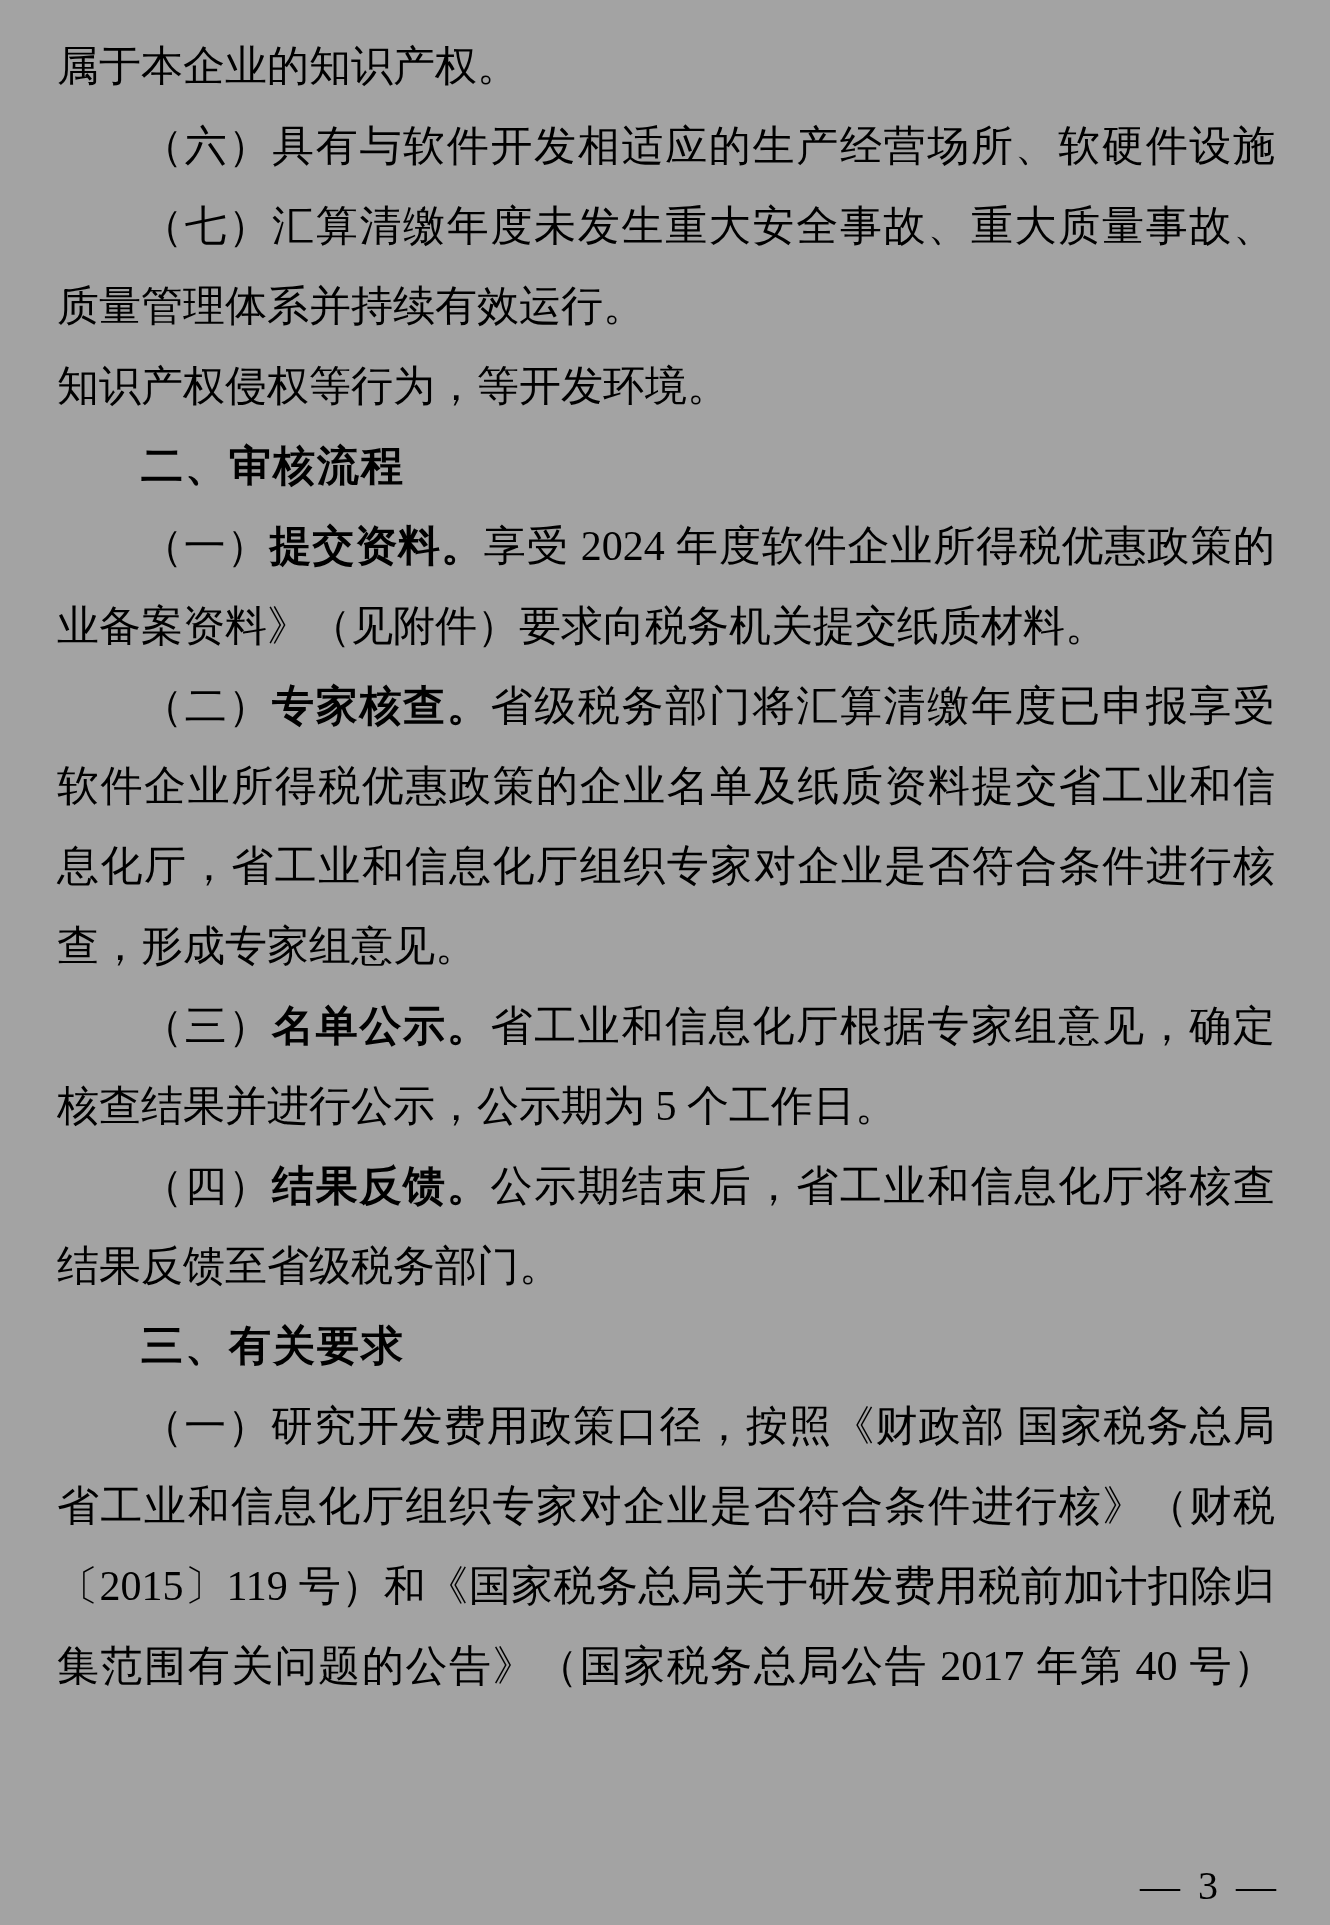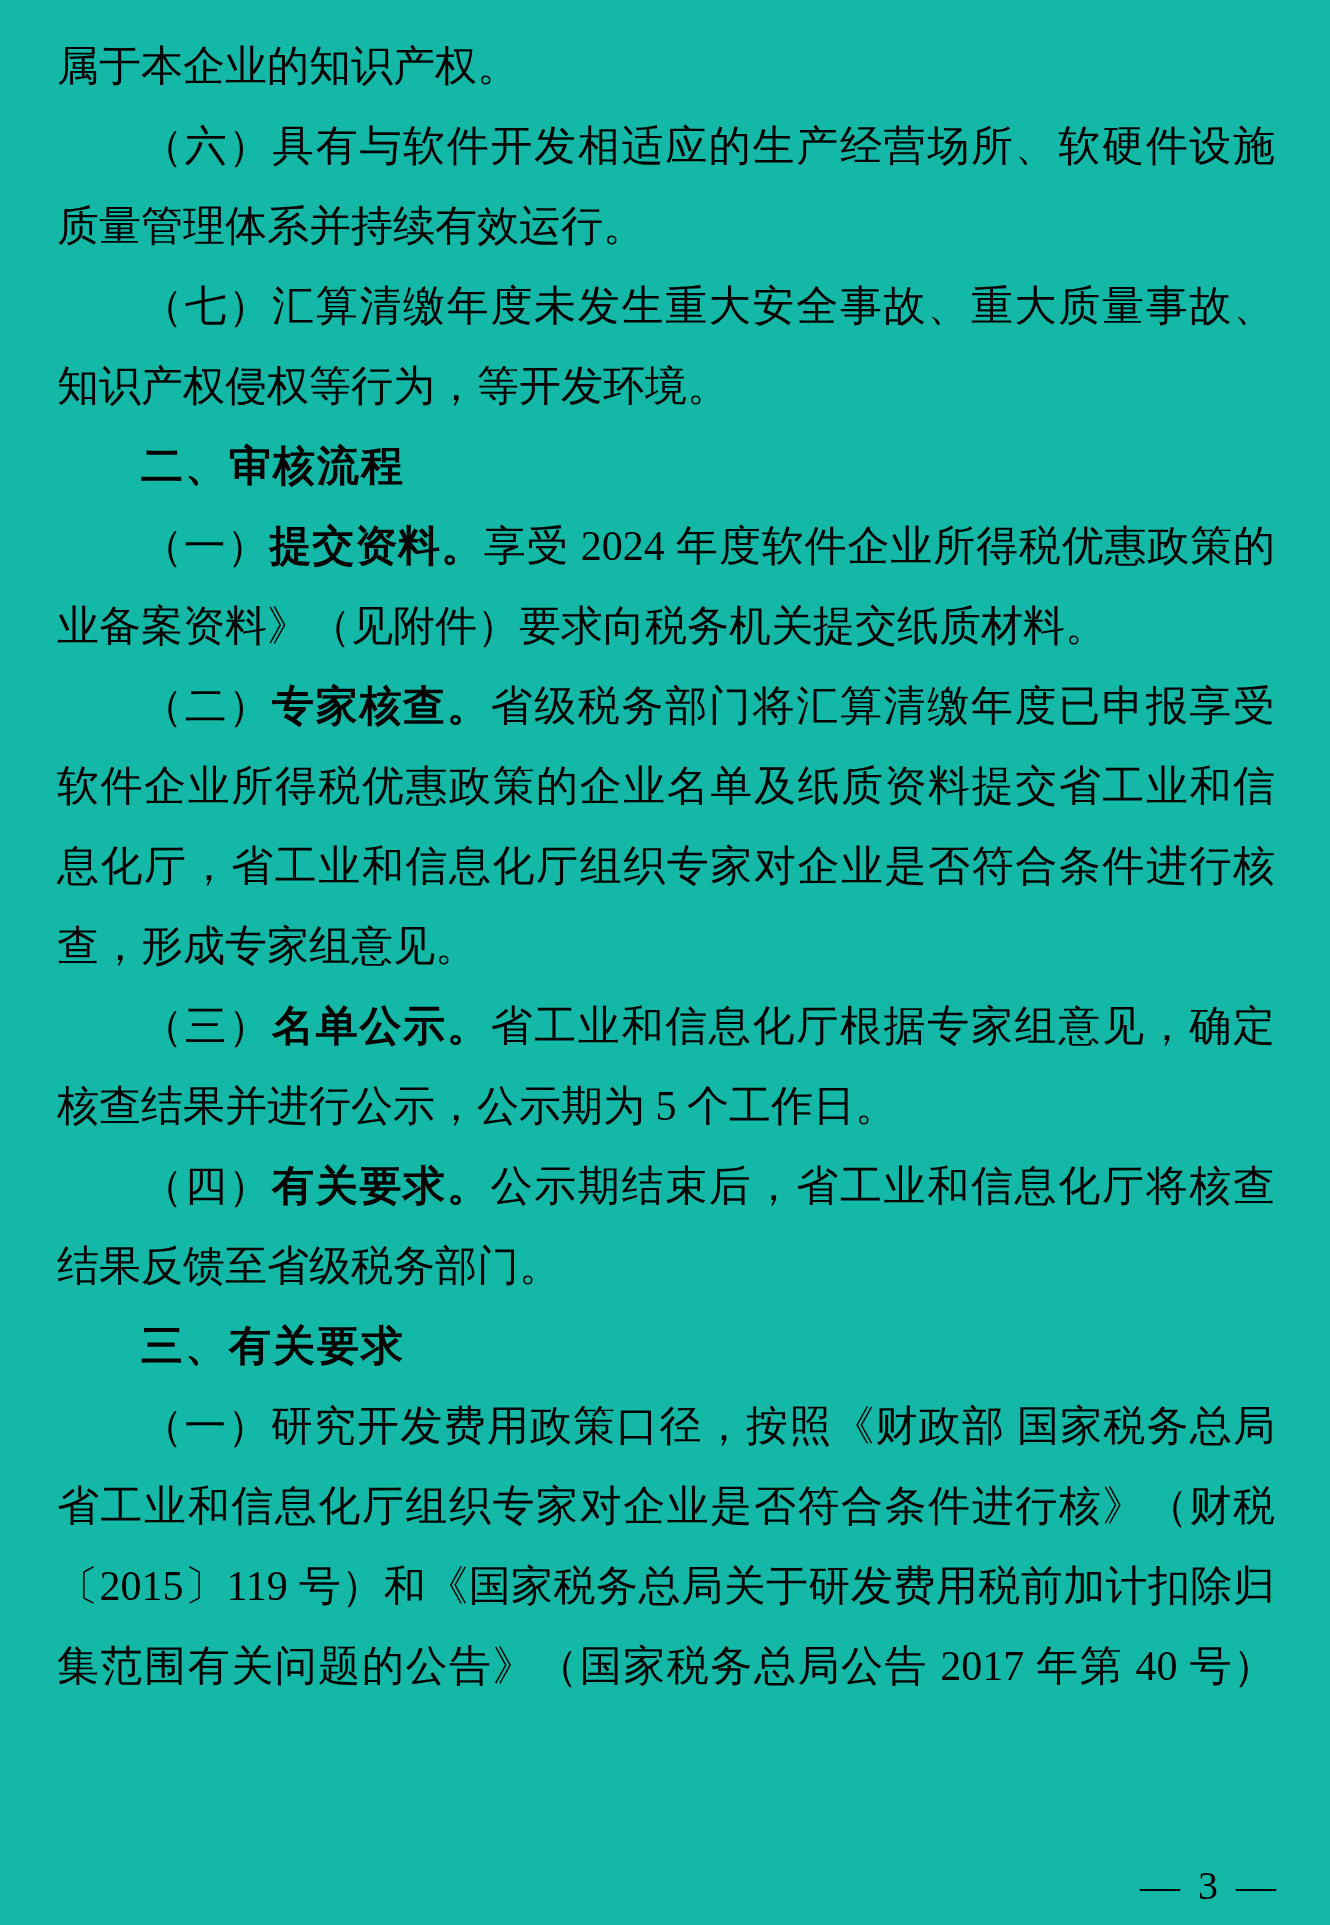--- a/index.html
+++ b/index.html
@@ -4,21 +4,21 @@
 <style>
   html, body {
     margin: 0;
     padding: 0;
     background: #ffffff;
   }
   .page {
     position: relative;
     width: 1330px;
     height: 1925px;
-    background: #14b8a6;
+    background: #a3a3a3;
     color: #000000;
     font-family: "Liberation Serif", "DejaVu Serif", serif;
     overflow: hidden;
   }
   .doc-body {
     position: absolute;
     left: 57px;
     right: 55px;
     top: 26px;
   }
@@ -57,33 +57,33 @@
     letter-spacing: 4px;
   }
 </style>
 </head>
 <body>
 
 <div class="page">
   <div class="doc-body">
       <div class="line para-end"><span class="run">属于本企业的知识产权。</span></div>
       <div class="line full indent"><span class="run">（六）具有与软件开发相适应的生产经营场所、软硬件设施</span></div>
+      <div class="line full indent"><span class="run">（七）汇算清缴年度未发生重大安全事故、重大质量事故、</span></div>
       <div class="line para-end"><span class="run">质量管理体系并持续有效运行。</span></div>
-      <div class="line full indent"><span class="run">（七）汇算清缴年度未发生重大安全事故、重大质量事故、</span></div>
       <div class="line para-end"><span class="run">知识产权侵权等行为，等开发环境。</span></div>
       <div class="line heading indent"><span class="run b">二、审核流程</span></div>
       <div class="line full indent"><span class="run">（一）</span><span class="run b">提交资料。</span><span class="run">享受 2024 年度软件企业所得税优惠政策的</span></div>
       <div class="line para-end"><span class="run">业备案资料》（见附件）要求向税务机关提交纸质材料。</span></div>
       <div class="line full indent"><span class="run">（二）</span><span class="run b">专家核查。</span><span class="run">省级税务部门将汇算清缴年度已申报享受</span></div>
       <div class="line full"><span class="run">软件企业所得税优惠政策的企业名单及纸质资料提交省工业和信</span></div>
       <div class="line full"><span class="run">息化厅，省工业和信息化厅组织专家对企业是否符合条件进行核</span></div>
       <div class="line para-end"><span class="run">查，形成专家组意见。</span></div>
       <div class="line full indent"><span class="run">（三）</span><span class="run b">名单公示。</span><span class="run">省工业和信息化厅根据专家组意见，确定</span></div>
       <div class="line para-end"><span class="run">核查结果并进行公示，公示期为 5 个工作日。</span></div>
-      <div class="line full indent"><span class="run">（四）</span><span class="run b">有关要求。</span><span class="run">公示期结束后，省工业和信息化厅将核查</span></div>
+      <div class="line full indent"><span class="run">（四）</span><span class="run b">结果反馈。</span><span class="run">公示期结束后，省工业和信息化厅将核查</span></div>
       <div class="line para-end"><span class="run">结果反馈至省级税务部门。</span></div>
       <div class="line heading indent"><span class="run b">三、有关要求</span></div>
       <div class="line full indent"><span class="run">（一）研究开发费用政策口径，按照《财政部 国家税务总局</span></div>
       <div class="line full"><span class="run">省工业和信息化厅组织专家对企业是否符合条件进行核》（财税</span></div>
       <div class="line full"><span class="run">〔2015〕119 号）和《国家税务总局关于研发费用税前加计扣除归</span></div>
       <div class="line full"><span class="run">集范围有关问题的公告》（国家税务总局公告 2017 年第 40 号）</span></div>
     </div>
   <div class="page-number">— 3 —</div>
 </div>
 

